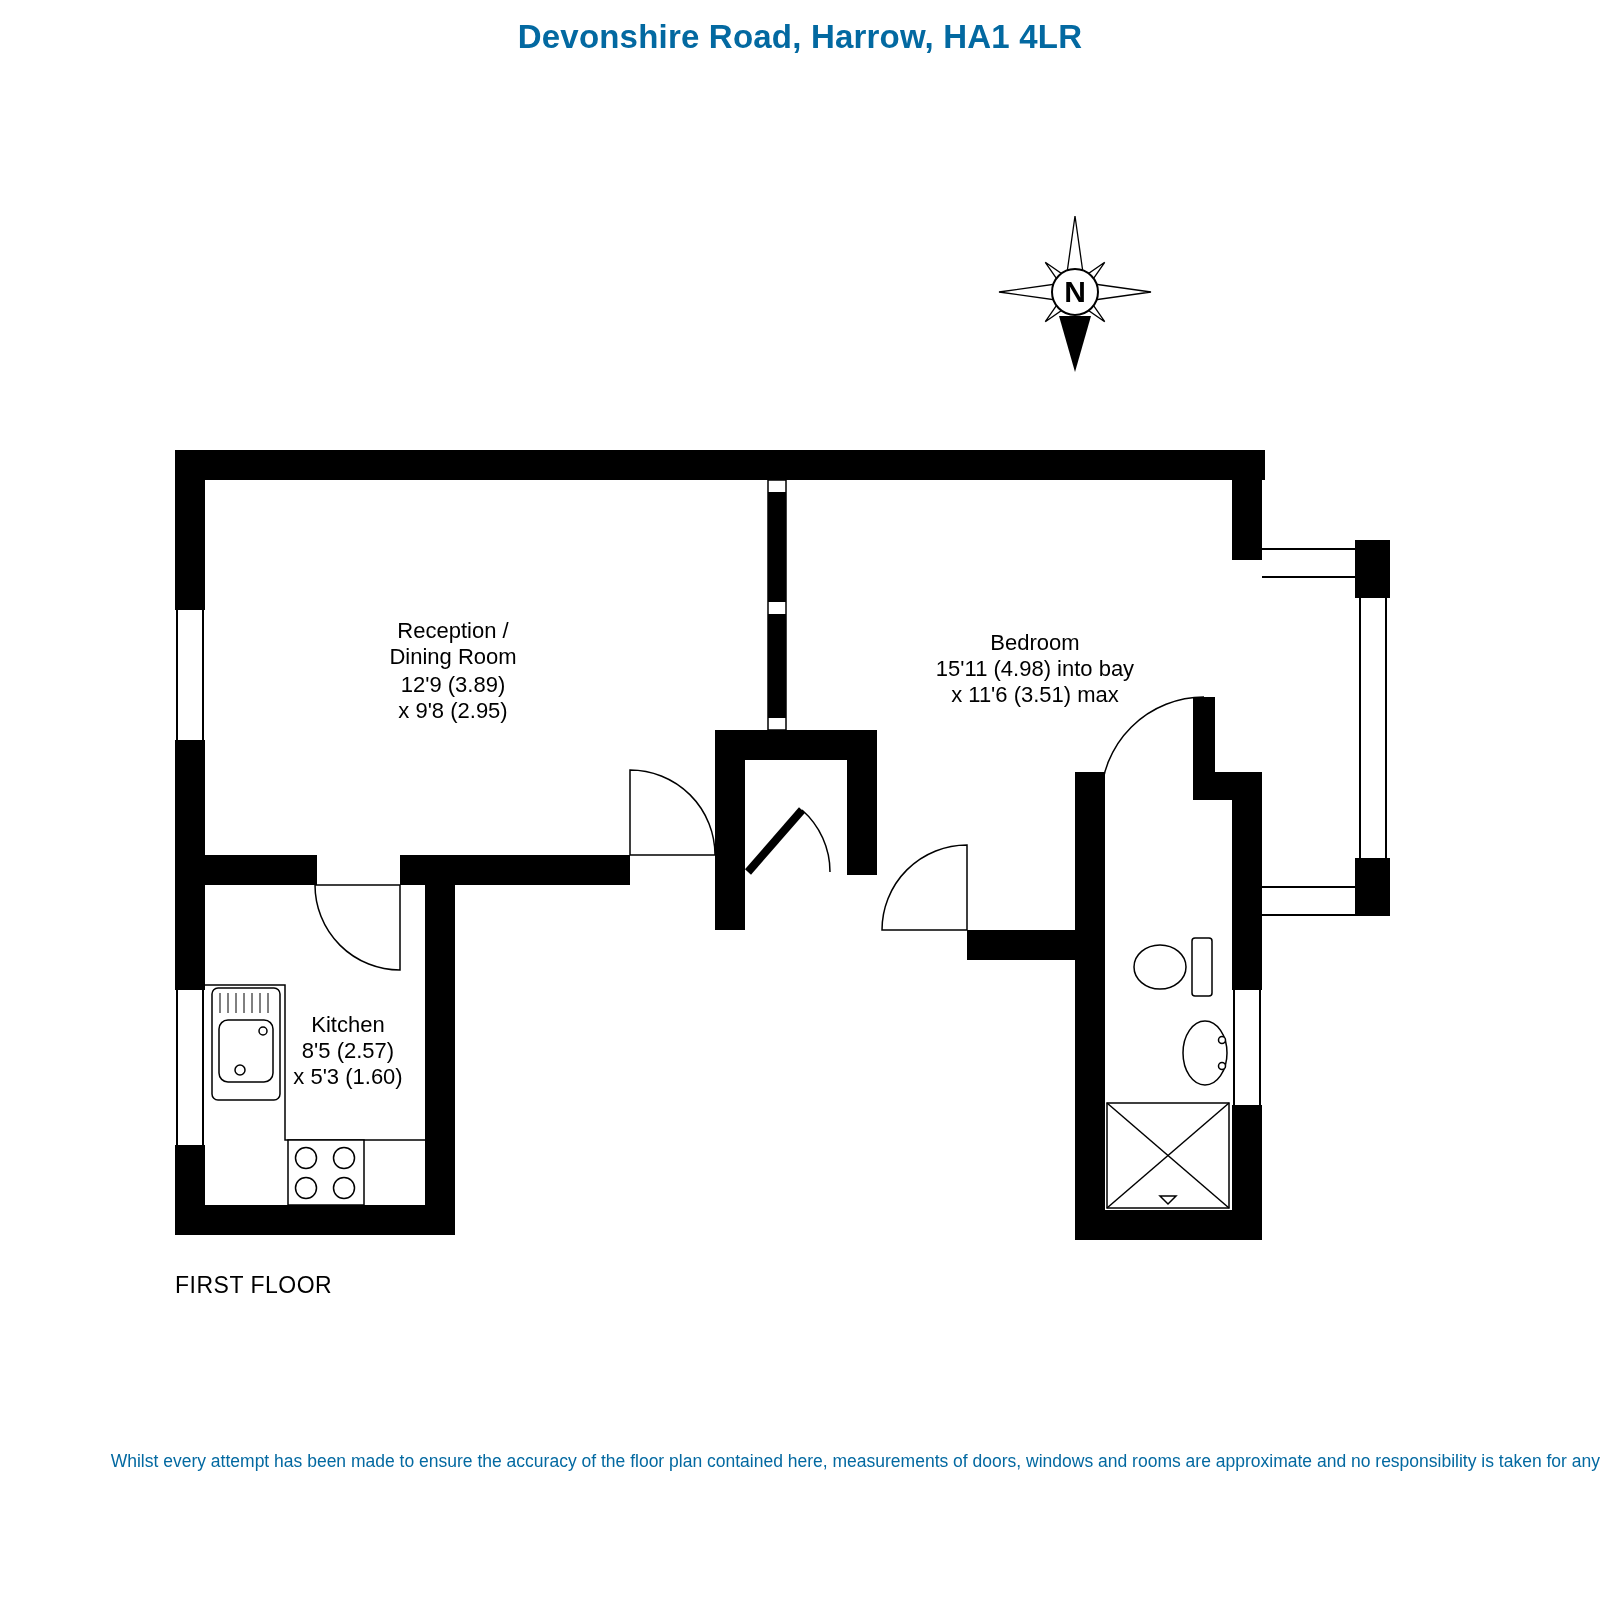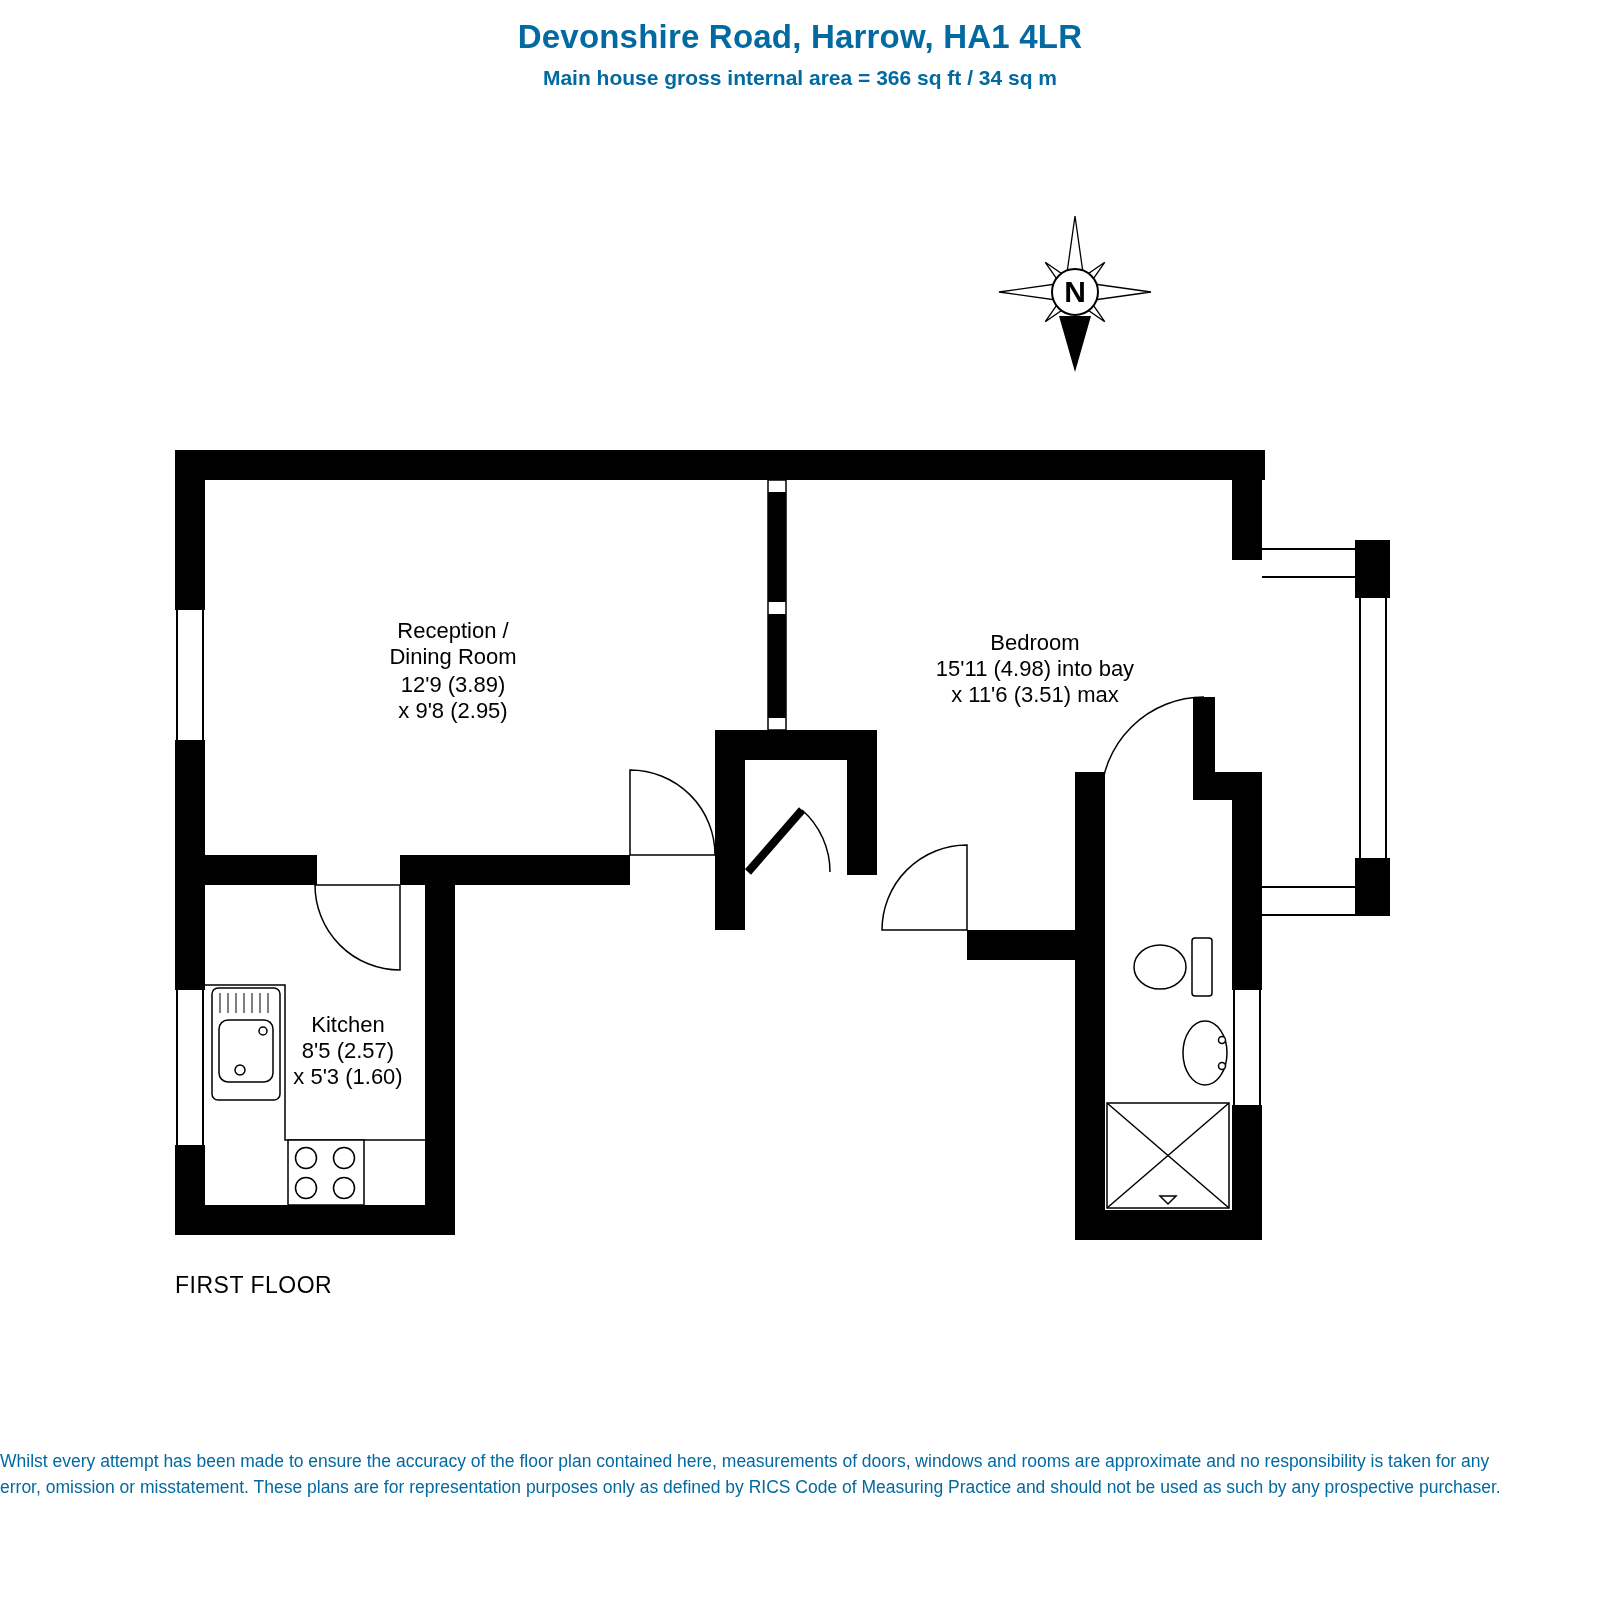--- a/index.html
+++ b/index.html
@@ -8,35 +8,34 @@
     width:1600px;height:1600px;
     background:#ffffff;
     font-family:"Liberation Sans", sans-serif;
     color:#0369a1;
     overflow:hidden;
   }
   .header{position:absolute;top:18px;left:0;width:100%;text-align:center;}
   .title{font-size:33px;font-weight:600;letter-spacing:0.2px;}
   .subtitle{font-size:21px;font-weight:600;margin-top:10px;}
   .plan-svg{position:absolute;top:0;left:0;}
-  .footer{position:absolute;top:1448px;left:0;width:100%;text-align:left;}
+  .footer{position:absolute;top:1448px;left:0;width:100%;text-align:right;}
   .footer .line{font-size:17.5px;line-height:26px;}
   svg text{font-family:"Liberation Sans", sans-serif;fill:#000;}
   .roomlabel{font-size:22px;}
   .floorlabel{font-size:23px;letter-spacing:0.5px;}
   .compassN{font-size:30px;font-weight:700;}
 </style>
 </head>
 <body>
 
 <div class="page">
 
   <div class="header">
     <div class="title">Devonshire Road, Harrow, HA1 4LR</div>
-    <div class="subtitle">Main house gross internal area = 366 sq ft / 34 sq m</div>
   </div>
 
   <svg class="plan-svg" width="1600" height="1600" viewBox="0 0 1600 1600">
 
     <g transform="translate(1075,292)">
       <g fill="#ffffff" stroke="#000000" stroke-width="1.3" transform="rotate(45)">
         <path d="M0,-42 L6,-9 L0,-1 L-6,-9 Z"></path>
         <path d="M42,0 L9,6 L1,0 L9,-6 Z"></path>
         <path d="M0,42 L6,9 L0,1 L-6,9 Z"></path>
         <path d="M-42,0 L-9,6 L-1,0 L-9,-6 Z"></path>
@@ -199,16 +198,15 @@
         <text class="roomlabel" x="348" y="1058">8'5 (2.57)</text>
         <text class="roomlabel" x="348" y="1084">x 5'3 (1.60)</text>
       </g>
     </g>
 
     <text class="floorlabel" x="175" y="1293">FIRST FLOOR</text>
   </svg>
 
   <div class="footer">
     <div class="line">Whilst every attempt has been made to ensure the accuracy of the floor plan contained here, measurements of doors, windows and rooms are approximate and no responsibility is taken for any</div>
-    <div class="line">error, omission or misstatement. These plans are for representation purposes only as defined by RICS Code of Measuring Practice and should not be used as such by any prospective purchaser.</div>
   </div>
 
 </div>
 
 </body></html>

